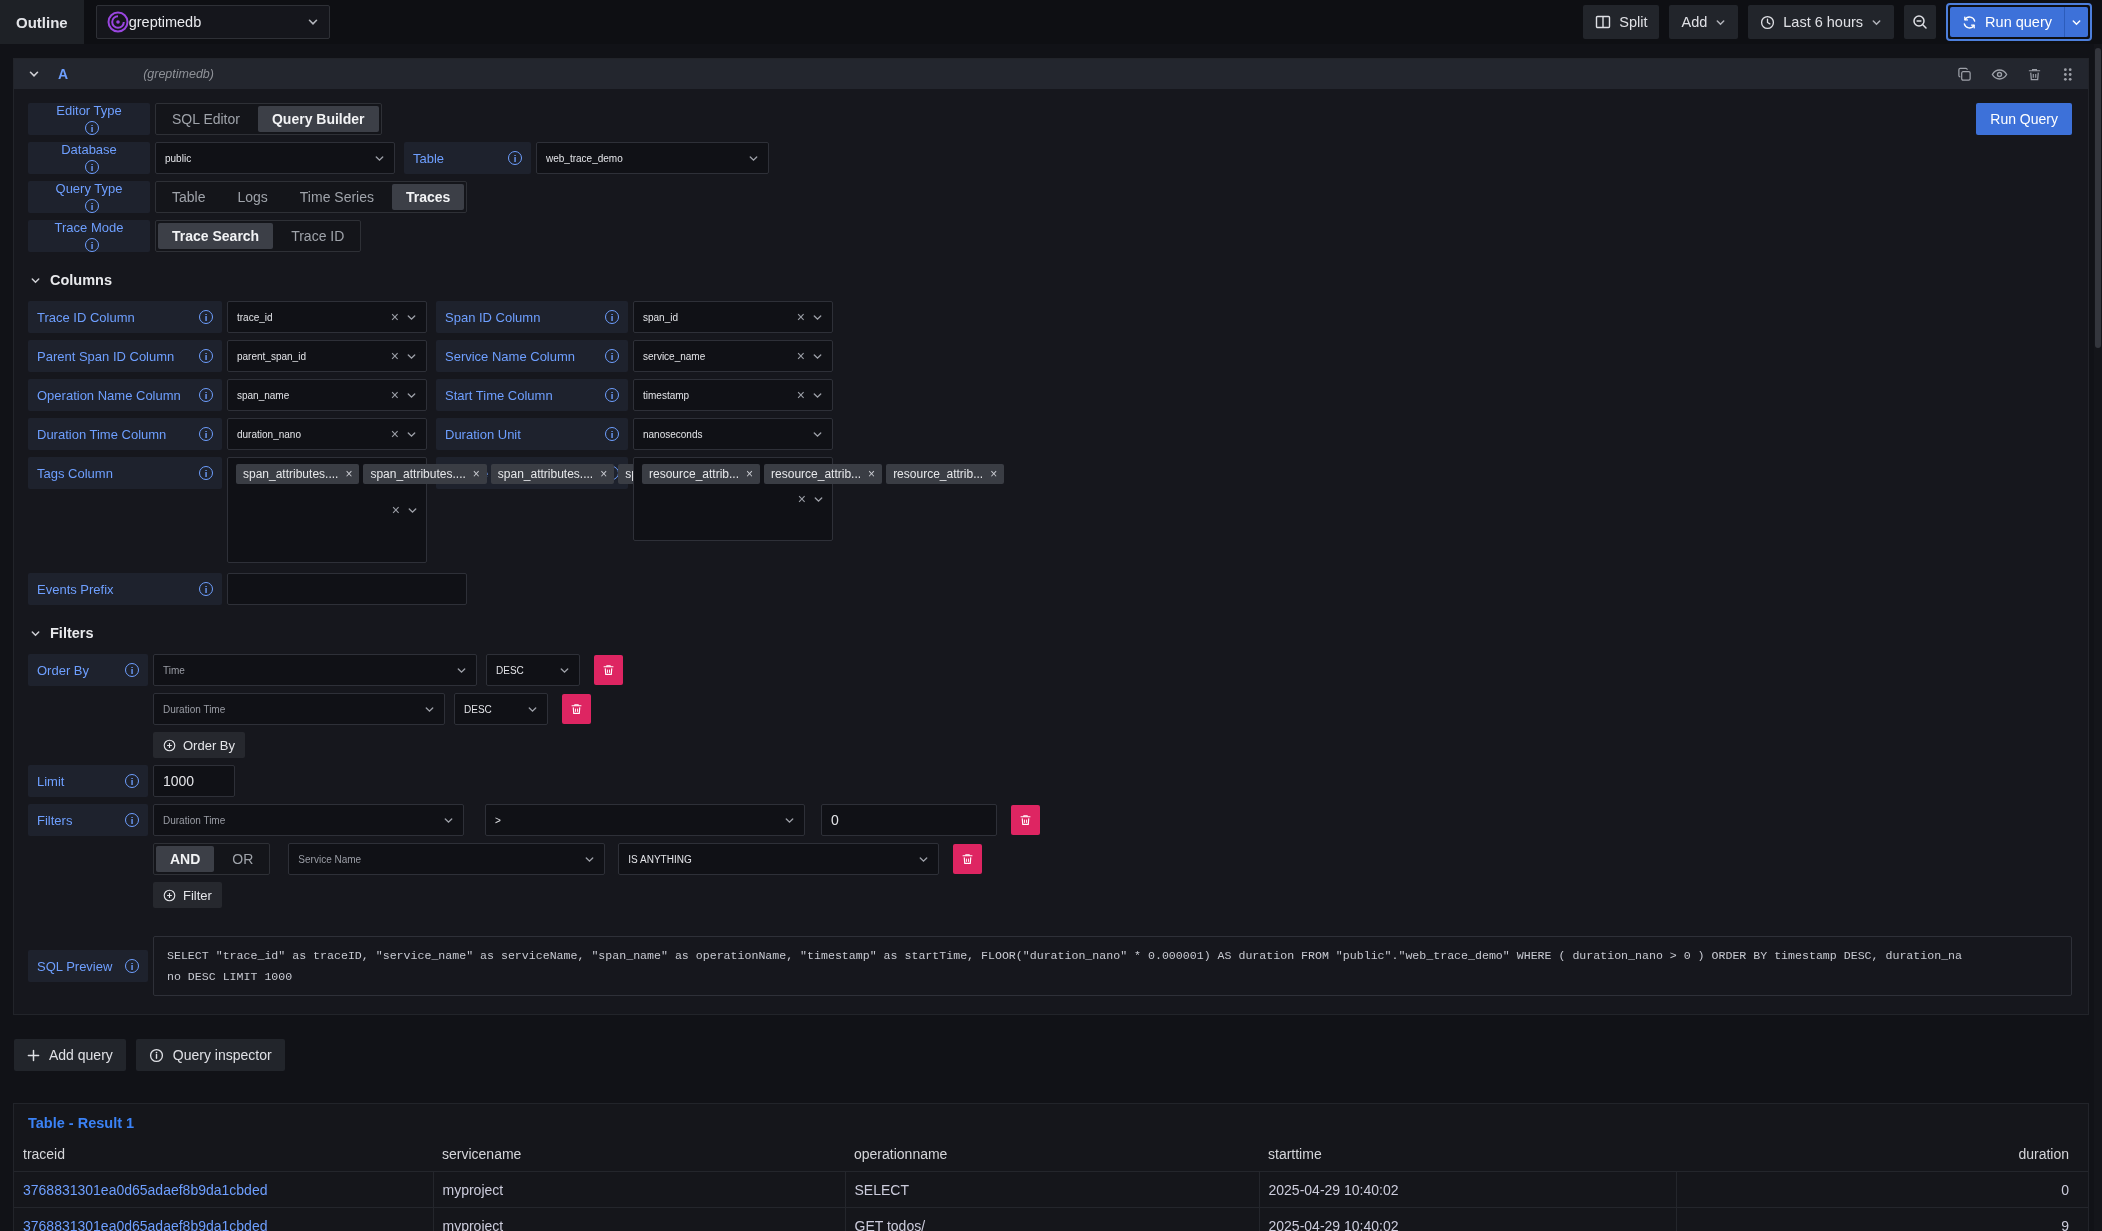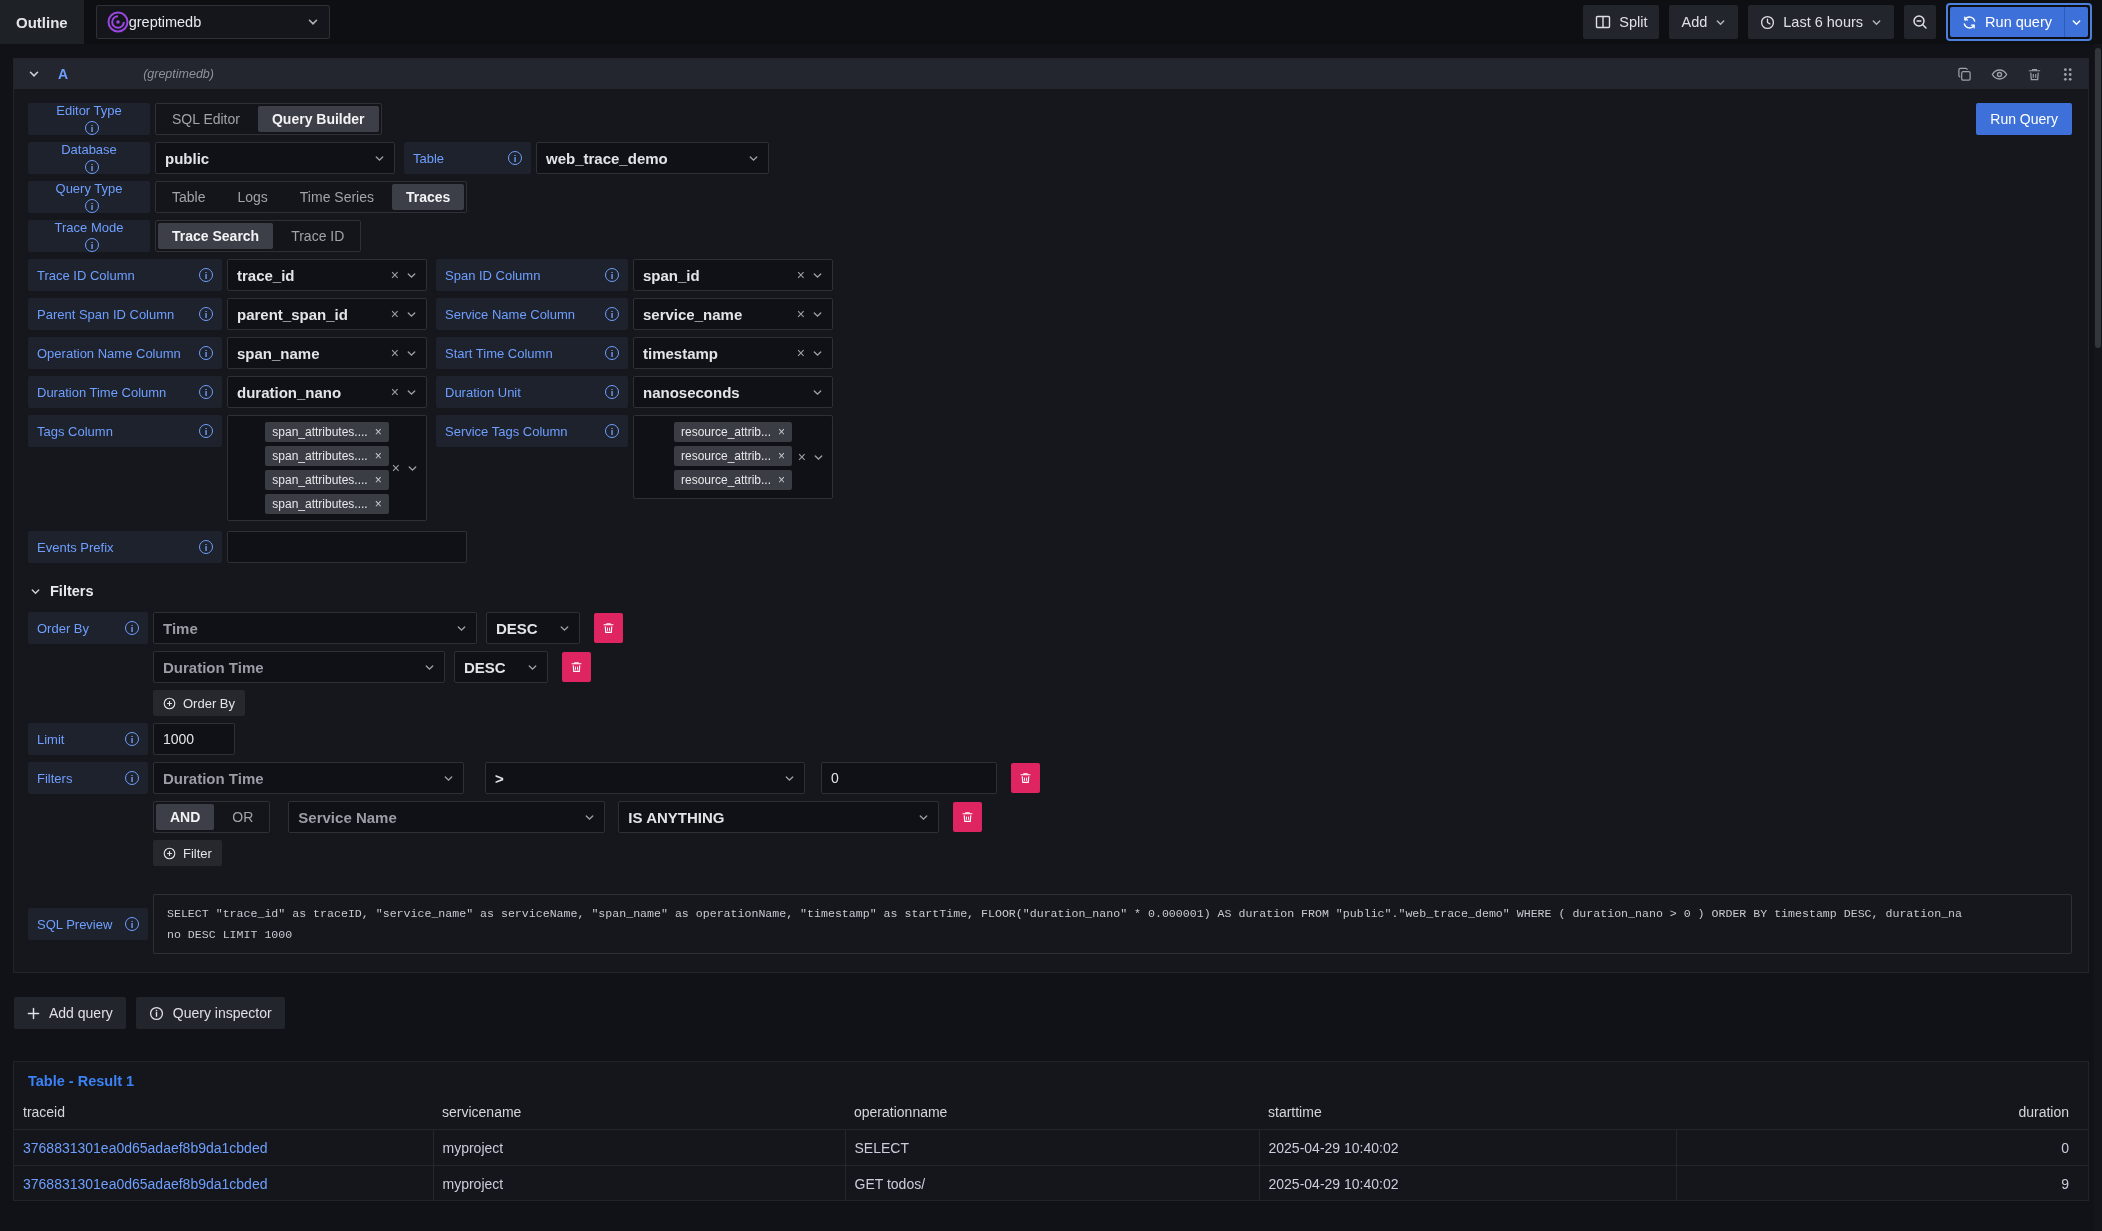--- a/index.html
+++ b/index.html
@@ -85,40 +85,40 @@
   .radio-opt {
     display: flex; align-items: center; padding: 0 14px; color: #9fa3aa;
     font-size: 14px; font-weight: 500; cursor: pointer; border-radius: 2px; margin: 2px;
   }
   .radio-opt.active { background: #3c3f47; color: #f2f3f5; font-weight: 700; }
 
   .sel {
     height: 32px; background: #101116; border: 1px solid #2e3038; border-radius: 2px;
     display: flex; align-items: center; padding: 0 9px; cursor: pointer;
   }
-  .sel .val { flex: 1; color: #e3e4e8; font-size: 15px; white-space: nowrap; overflow: hidden; font-weight: bold; }
+  .sel .val { flex: 1; color: #e3e4e8; font-size: 10px; white-space: nowrap; overflow: hidden; }
   .sel .val.dim { color: #9a9da5; }
   .sel .ctrl { display: flex; align-items: center; gap: 7px; color: #9da0a8; margin-left: 6px; }
   .x-ico { font-size: 14px; line-height: 1; color: #9da0a8; cursor: pointer; }
 
   .tinput {
     height: 32px; background: #101116; border: 1px solid #2e3038; border-radius: 2px;
     color: #e3e4e8; font-size: 14px; padding: 0 9px; font-family: inherit; outline: none;
   }
 
   .sec-head { display: flex; align-items: center; gap: 9px; margin: 20px 0 13px 2px;
     color: #e8e9ec; font-weight: 700; font-size: 14.5px; cursor: pointer; }
   .sec-head .chev { color: #cfd0d5; }
   .gap8 { width: 9px; }
 
   .ms-box {
     background: #101116; border: 1px solid #2e3038; border-radius: 2px;
     width: 200px; position: relative; padding: 6px 8px;
   }
-  .ms-chips { display: flex; flex-direction: column; gap: 4px; align-items: center; }
+  .ms-chips { display: flex; flex-direction: row; gap: 4px; align-items: flex-end; }
   .chip {
     background: #3a3d44; border-radius: 2px; height: 20px; display: flex; align-items: center;
     gap: 7px; padding: 0 7px; color: #e6e7ea; font-size: 12px; white-space: nowrap;
   }
   .chip .x-ico { font-size: 12px; color: #c9cbd1; }
   .ms-ctrl { position: absolute; right: 8px; top: 50%; transform: translateY(-50%);
     display: flex; gap: 7px; align-items: center; color: #9da0a8; }
 
   .run-query-btn {
     position: absolute; top: 14px; right: 16px; height: 32px; background: #3d71d9;
@@ -377,20 +377,28 @@
       <div class="flabel w-top">
         <span>Trace Mode</span>
         <span class="info-icon">i</span>
       </div>
       <div class="radio-group">
         <div class="radio-opt active">Trace Search</div>
         <div class="radio-opt">Trace ID</div>
       </div>
     </div>
 
+    <div class="sec-head">
+      <span class="chev">
+        <svg width="11" height="11" viewBox="0 0 12 12">
+            <path d="M2.5 4.3 L6 7.8 L9.5 4.3" fill="none" stroke="#cfd0d5" stroke-width="1.6" stroke-linecap="round"></path>
+          </svg>
+      </span>
+      <span>Columns</span>
+    </div>
 
     <div class="cols-grid">
 
       <div class="frow">
         <div class="flabel w-col">
             <span>Trace ID Column</span>
             <span class="info-icon">i</span>
           </div>
         <div class="sel" style="width:200px">
             <span class="val">trace_id</span>

